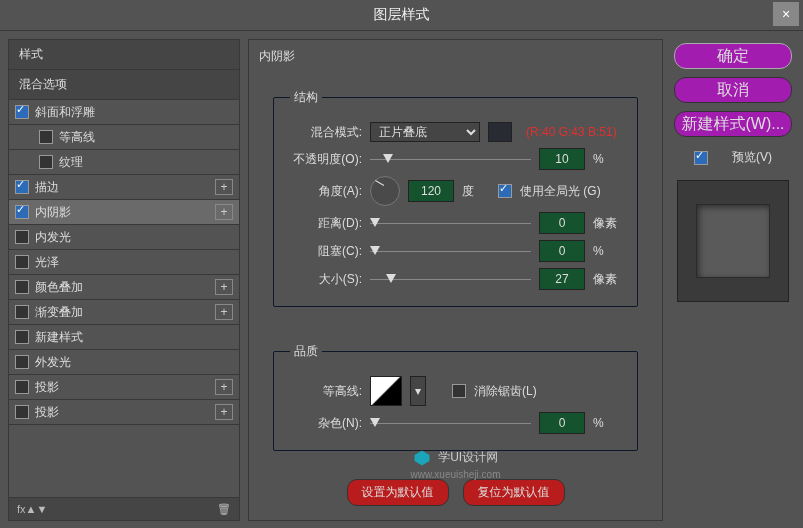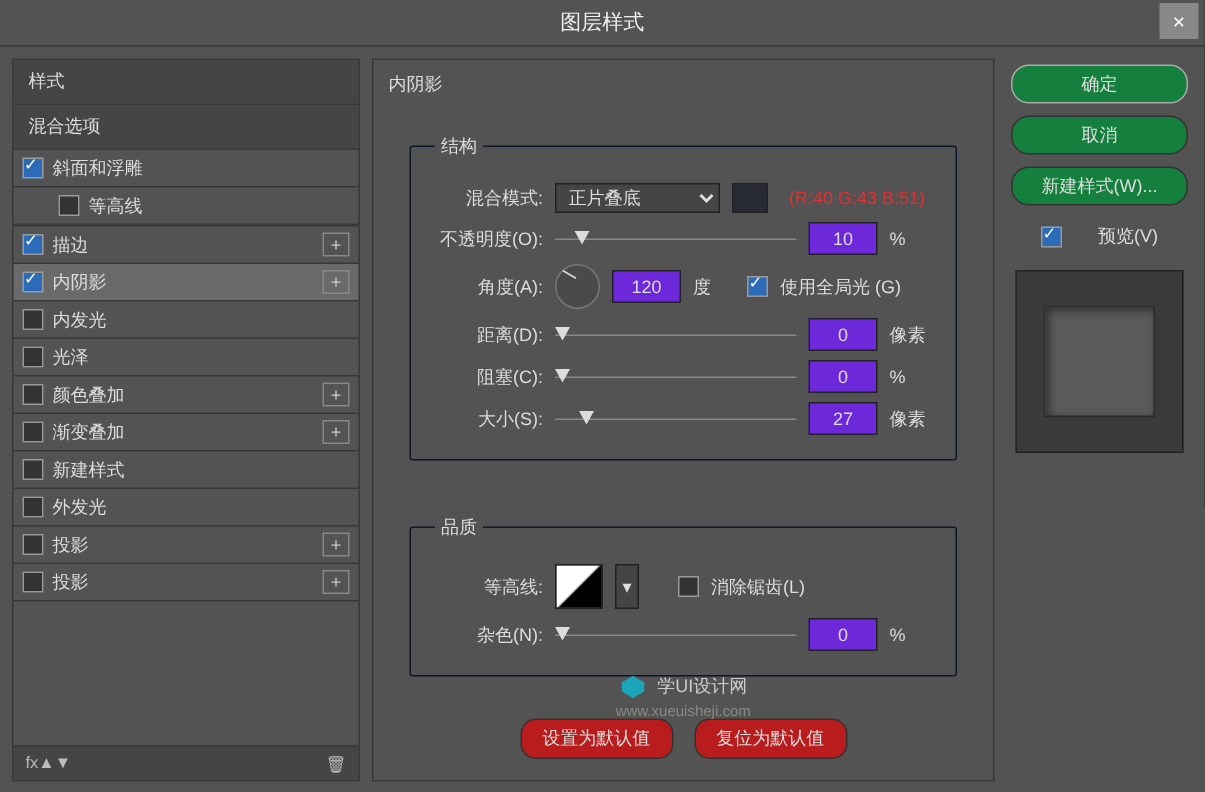--- a/index.html
+++ b/index.html
@@ -27,33 +27,33 @@
 fieldset{border:1px solid #0f172a;border-radius:2px;padding:10px 16px;margin:14px}
 legend{color:#ddd;padding:0 4px;font-size:12px}
 .fr{display:flex;align-items:center;gap:8px;margin:6px 0;position:relative}
 .lbl{width:72px;text-align:right;color:#ddd;flex:none}
 .sel{background:#454545;border:1px solid #222;color:#ddd;height:20px;width:110px;padding:0 4px;font-family:inherit;font-size:12px}
 .swatch{width:22px;height:18px;background:#282b33;border:1px solid #222;display:inline-block}
 .annot{color:#e03030;margin-left:6px}
 .slider{flex:1;height:14px;position:relative}
 .slider::before{content:"";position:absolute;top:7px;left:0;right:0;height:1px;background:#888}
 .thumb{position:absolute;top:2px;width:0;height:0;border-left:5px solid transparent;border-right:5px solid transparent;border-top:9px solid #ddd}
-.num{width:40px;height:18px;background:#6d28d9;border:1px solid #222;color:#ddd;text-align:center;font-family:inherit;font-size:12px}
+.num{width:40px;height:18px;background:#14532d;border:1px solid #222;color:#ddd;text-align:center;font-family:inherit;font-size:12px}
 .unit{width:28px;color:#ddd}
 .dial{width:28px;height:28px;border:1px solid #777;border-radius:50%;position:relative;background:#4a4a4a;flex:none}
 .dial::after{content:"";position:absolute;width:10px;height:1px;background:#ddd;top:8px;left:3px;transform:rotate(30deg);transform-origin:right center}
 .contour{width:30px;height:28px;background:linear-gradient(135deg,#fff 48%,#000 52%);border:1px solid #222;flex:none}
 .dd{width:14px;height:28px;background:#454545;border:1px solid #222;display:flex;align-items:center;justify-content:center;flex:none}
 .btn{background:#b91c1c;border:1px solid #333;color:#ddd;padding:4px 14px;border-radius:10px;cursor:pointer;font-family:inherit;font-size:12px}
 .btns-row{display:flex;gap:14px;justify-content:center;margin-top:6px}
 .watermark{position:absolute;bottom:40px;left:0;right:0;text-align:center;color:#ccc}
 .wm-sub{font-size:10px;color:#888;margin-top:2px}
 .wm-icon{display:inline-block;width:18px;height:18px;vertical-align:middle;margin-right:4px}
 .right-panel{width:124px;display:flex;flex-direction:column;align-items:center;gap:8px;padding-top:4px}
-.rbtn{width:116px;height:24px;border:1px solid #333;border-radius:12px;background:#15803d;color:#ddd;display:flex;align-items:center;justify-content:center;cursor:pointer;font-size:12px}
+.rbtn{width:116px;height:24px;border:1px solid #333;border-radius:12px;background:#a21caf;color:#ddd;display:flex;align-items:center;justify-content:center;cursor:pointer;font-size:16px}
 .rbtn.primary{border:1.5px solid #aaa}
 .preview-chk{display:flex;align-items:center;gap:24px;margin-top:4px}
 .preview-box{width:110px;height:120px;background:#3a3a3a;border:1px solid #222;margin-top:6px;display:flex;align-items:center;justify-content:center}
 .preview-inner{width:72px;height:72px;background:#5a5a5a;border:1px solid #2a2a2a;box-shadow:inset 2px 2px 6px rgba(0,0,0,0.5)}
 .mini{color:#bbb;font-size:11px}
 </style>
 </head>
 <body>
 
 <div class="window">
@@ -73,20 +73,24 @@
         <div class="style-row">
               <span class="chkblue"></span>
               <span>斜面和浮雕</span>
             </div>
             <div class="divider"></div>
             <div class="style-row sub">
               <span class="chk"></span>
               <span>等高线</span>
             </div>
             <div class="divider"></div>
+            <div class="style-row sub">
+              <span class="chk"></span>
+              <span>纹理</span>
+            </div>
             <div class="divider"></div>
             <div class="style-row">
               <span class="chkblue"></span>
               <span>描边</span>
               <span class="row-plus">+</span>
             </div>
             <div class="divider"></div>
             <div class="style-row selected">
               <span class="chkblue"></span>
               <span>内阴影</span>

